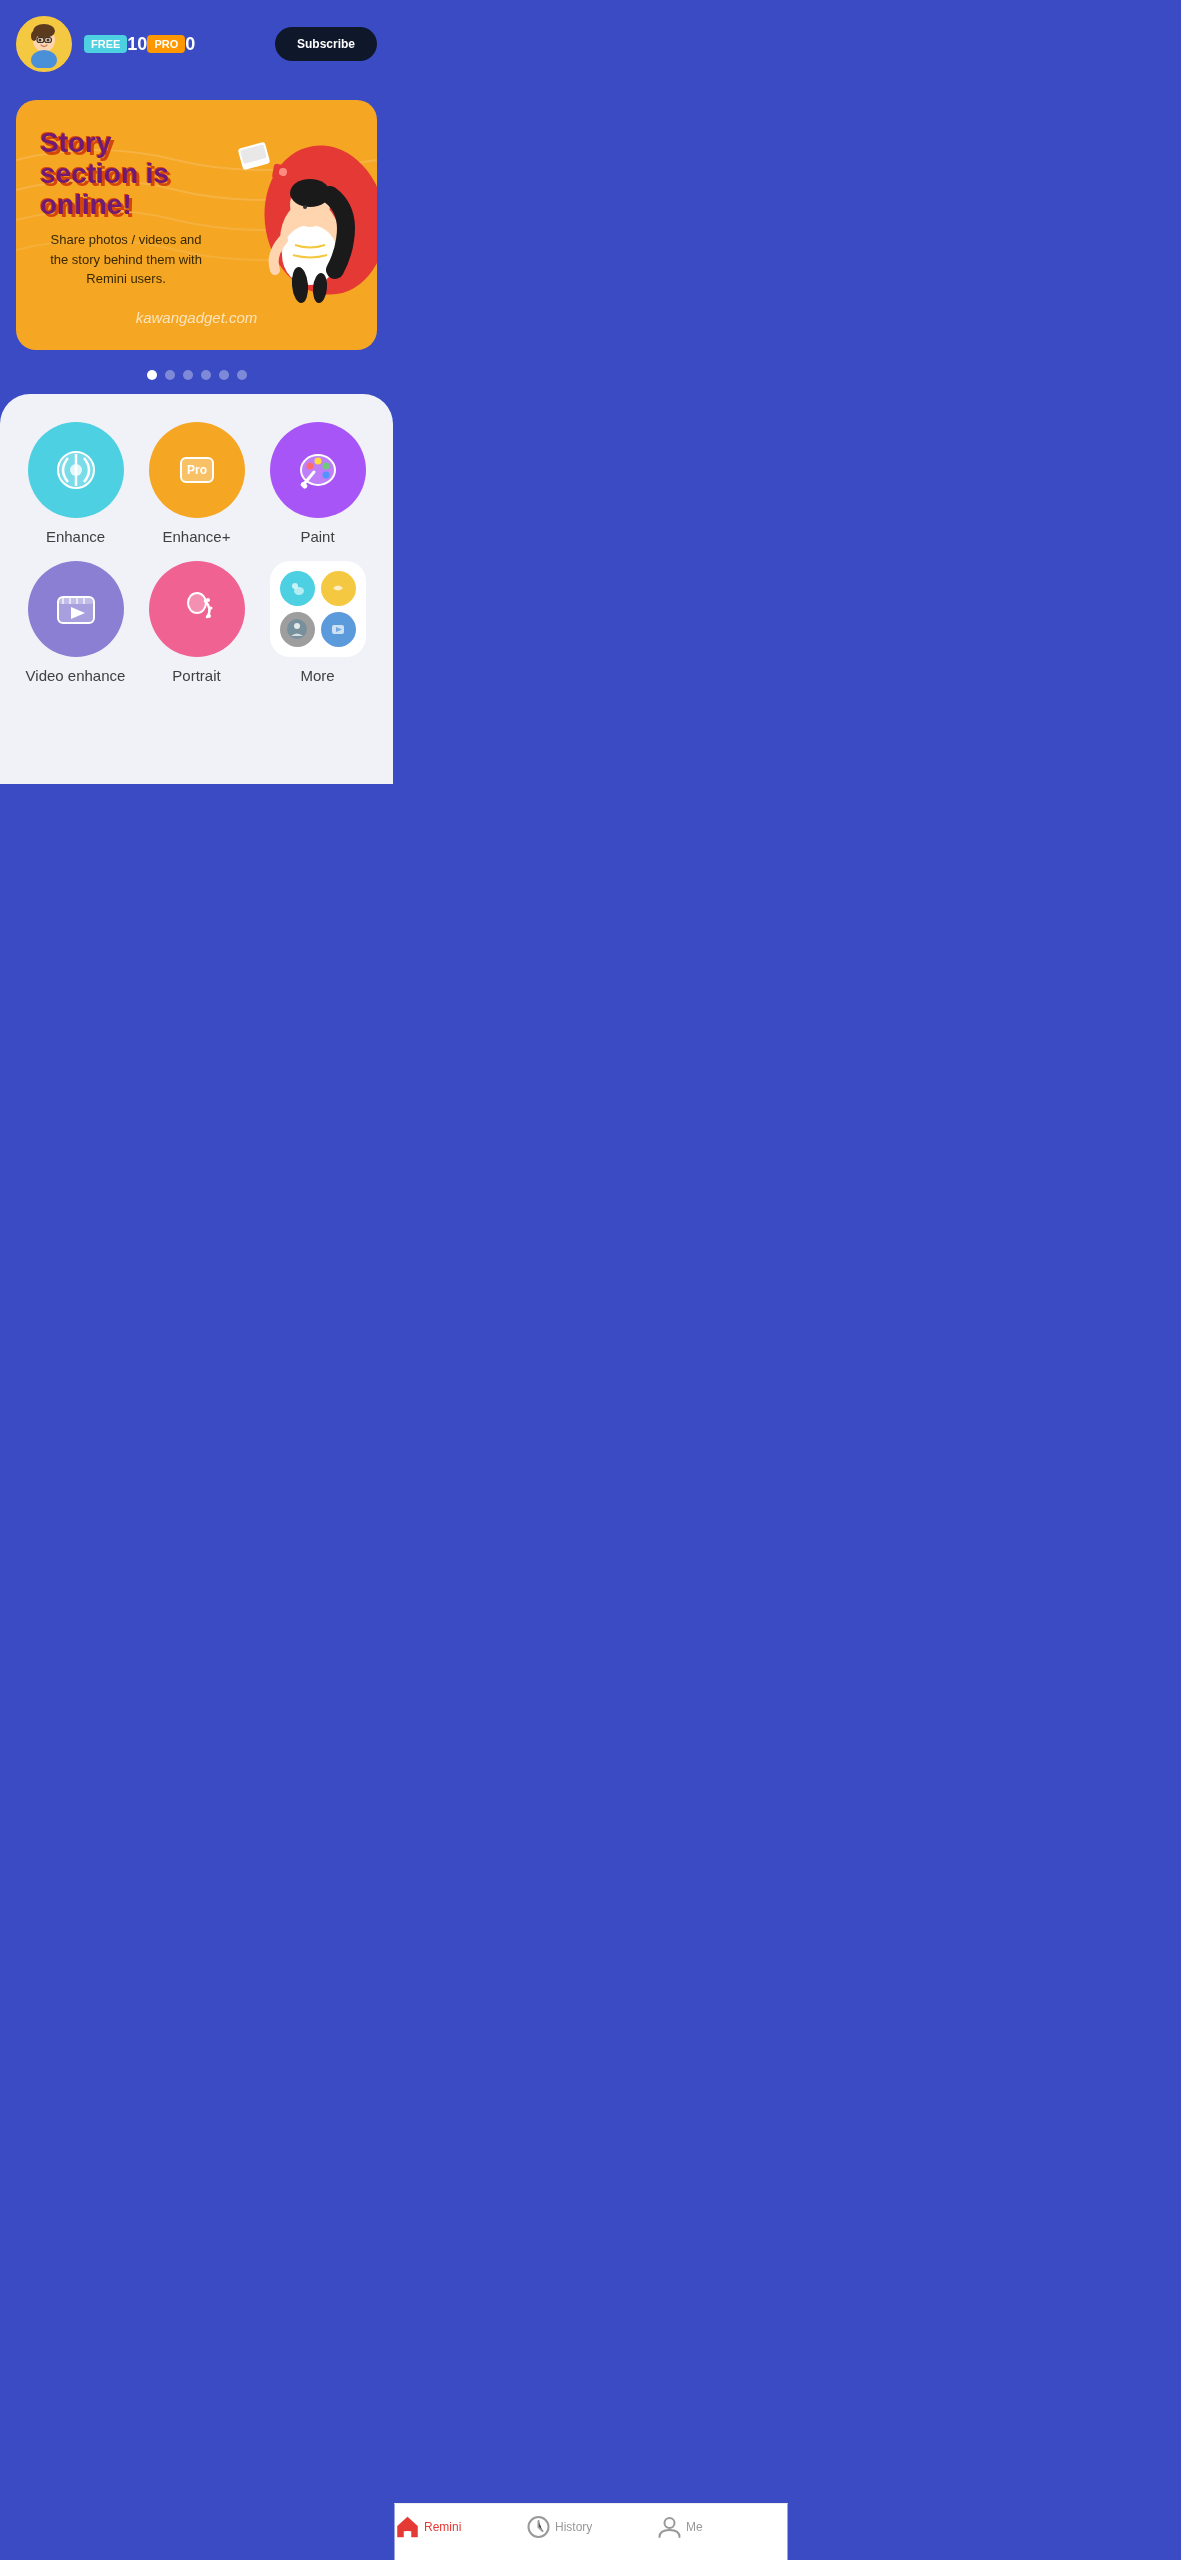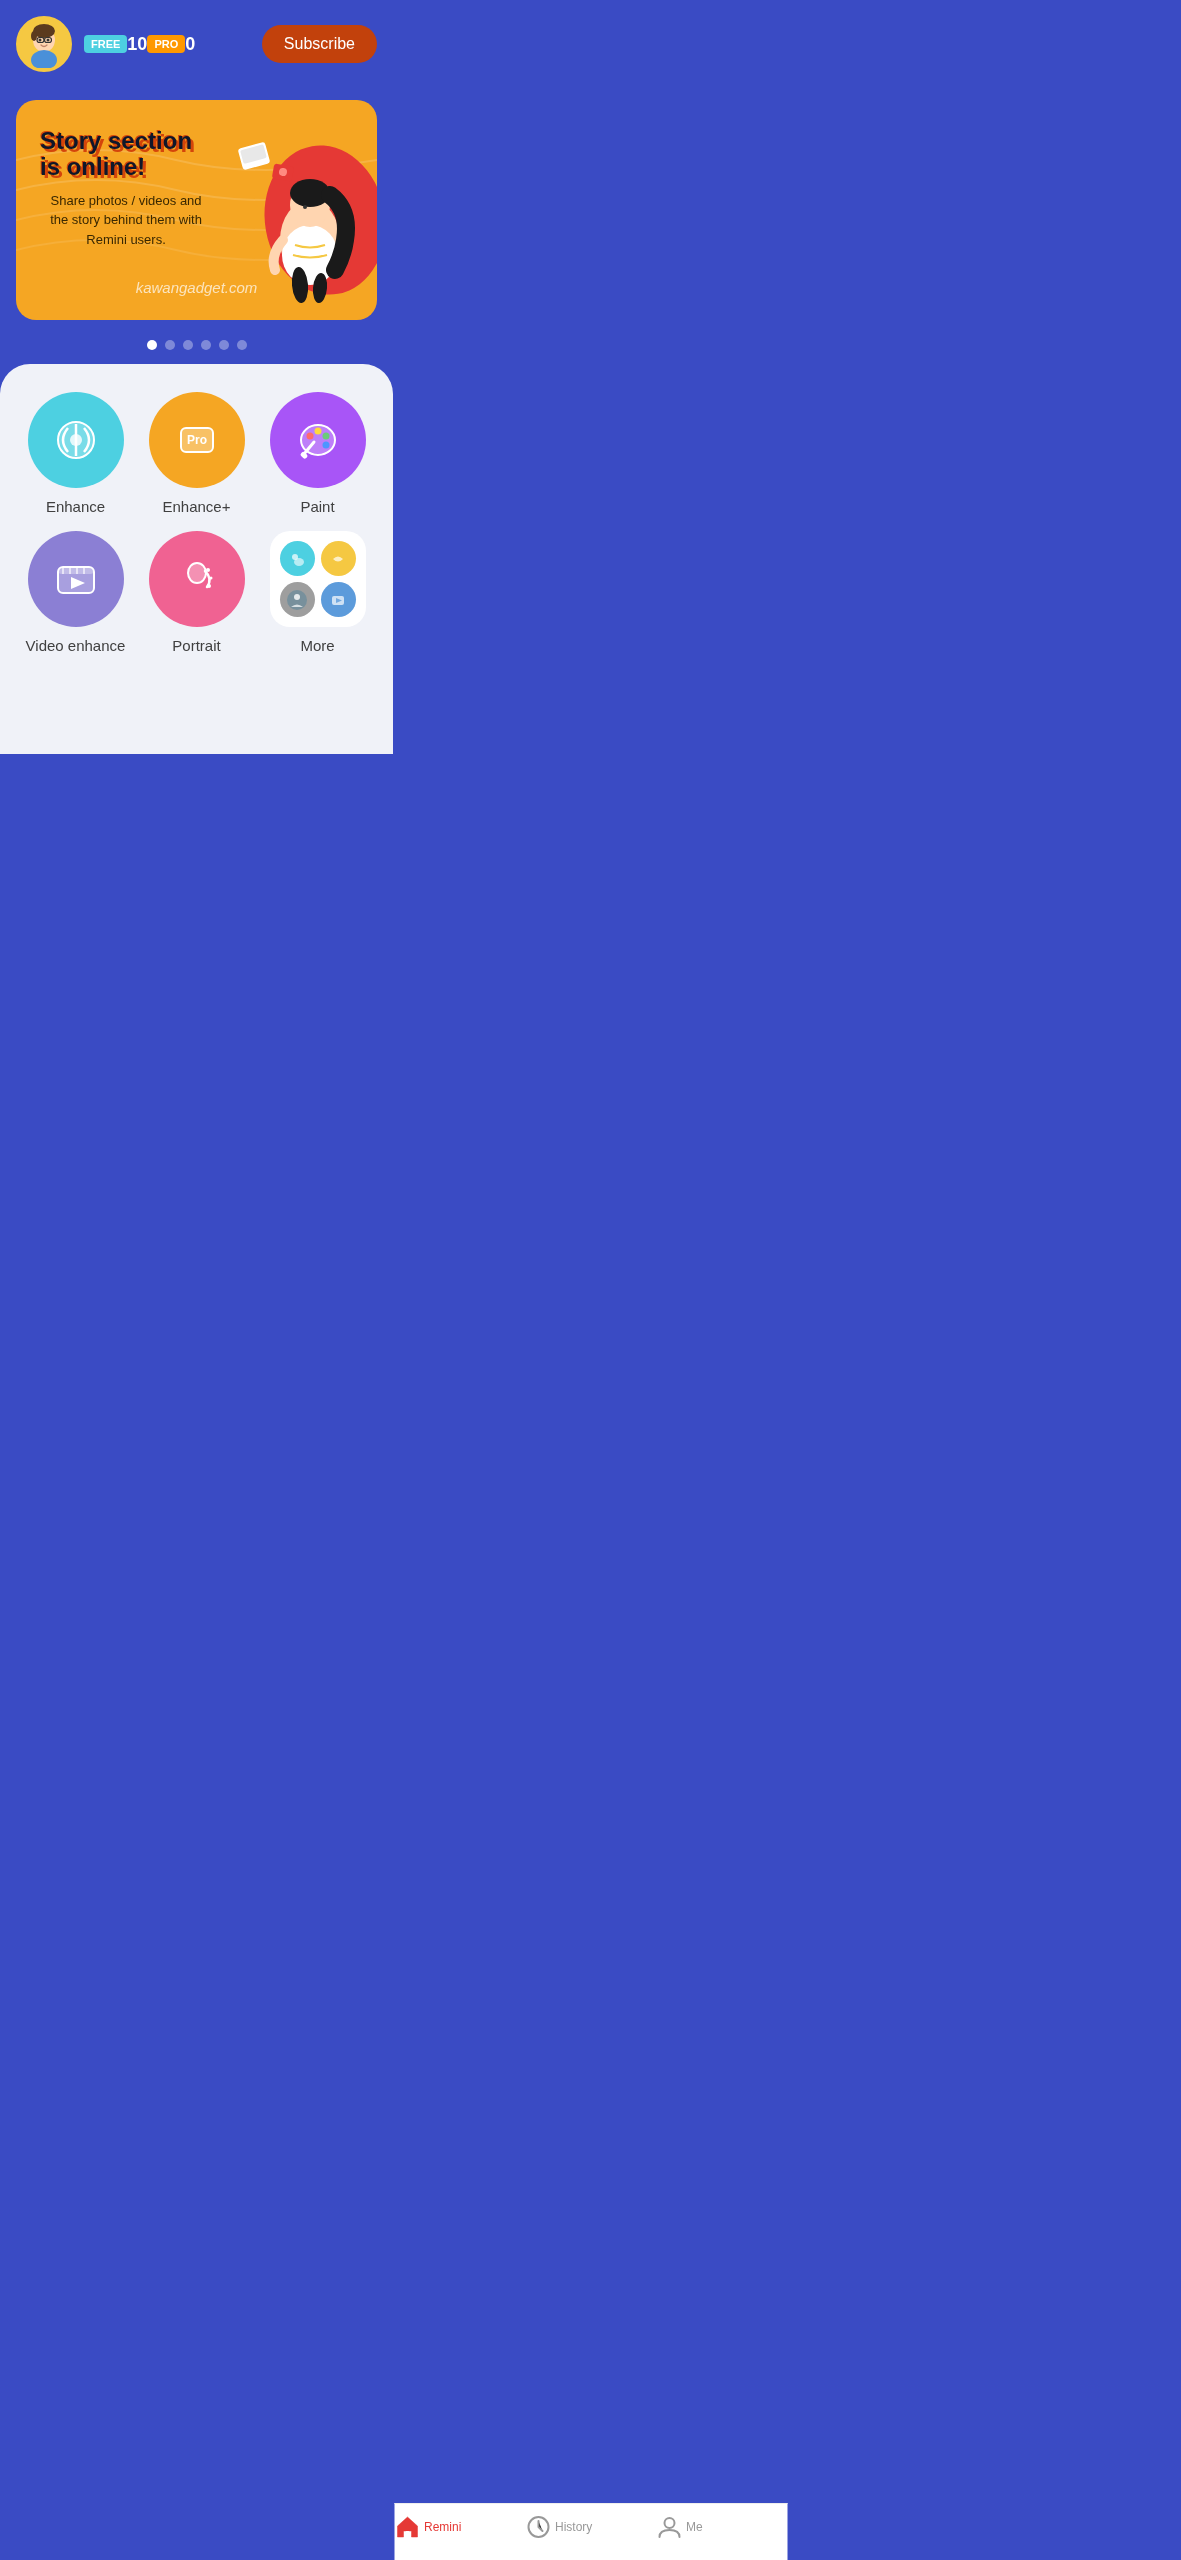--- a/index.html
+++ b/index.html
@@ -64,27 +64,27 @@
     .badge-pro {
       background: #ff9800;
       color: white;
       font-size: 11px;
       font-weight: 700;
       padding: 3px 7px;
       border-radius: 4px;
     }
 
     .subscribe-btn {
-      background: #c2410c;
+      background: #0f172a;
       color: white;
       border: none;
       border-radius: 24px;
       padding: 10px 22px;
-      font-size: 16px;
-      font-weight: 400;
+      font-size: 12px;
+      font-weight: 700;
       cursor: pointer;
     }
 
     
     .banner-area {
       padding: 16px 16px 0 16px;
     }
 
     .banner-card {
       background: #f5a623;
@@ -98,23 +98,23 @@
       justify-content: space-between;
     }
 
     .banner-bg-lines {
       position: absolute;
       top: 0; left: 0; right: 0; bottom: 0;
       pointer-events: none;
     }
 
     .banner-title {
-      font-size: 24px;
+      font-size: 28px;
       font-weight: 900;
-      color: #0f172a;
+      color: #701a75;
       text-shadow: 3px 3px 0px #d4450a, -1px -1px 0px #d4450a;
       line-height: 1.1;
       max-width: 55%;
       position: relative;
       z-index: 2;
     }
 
     .banner-subtitle {
       font-size: 13px;
       color: #3a2800;

